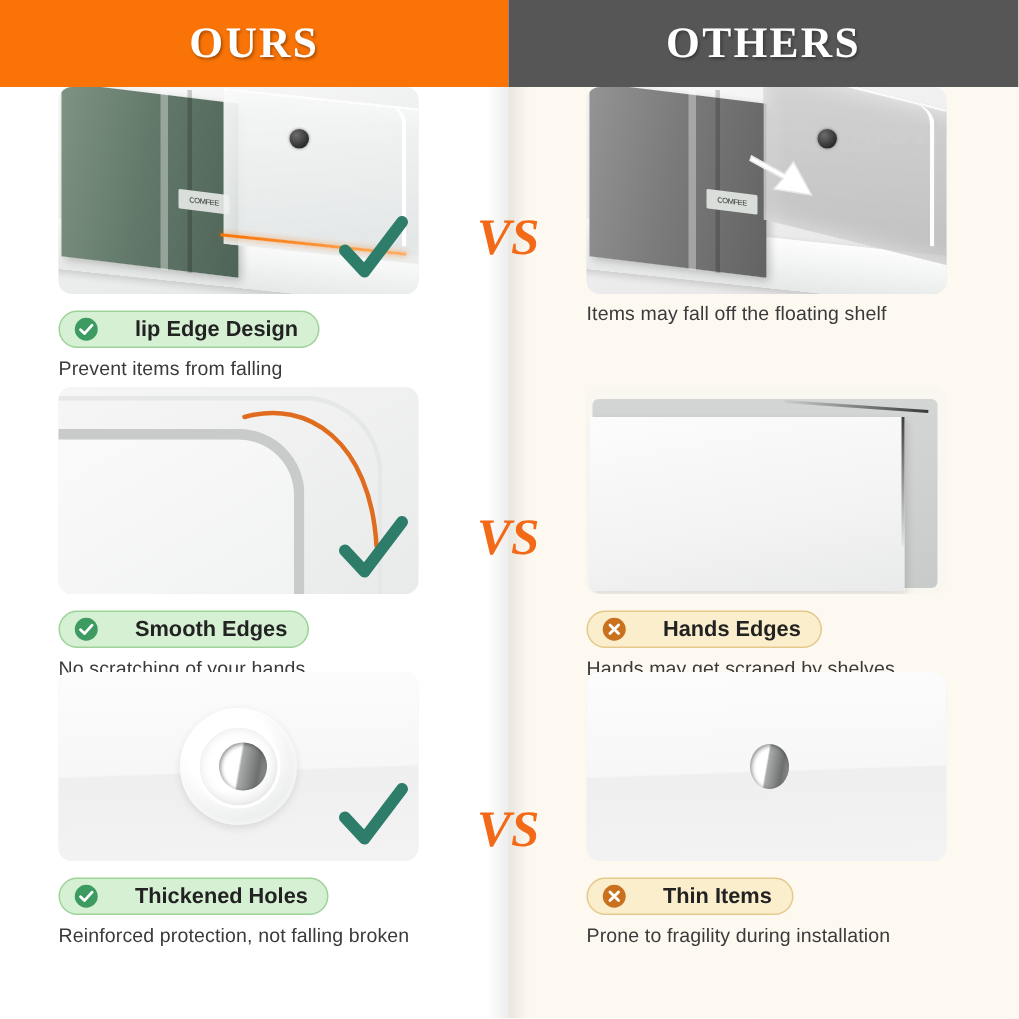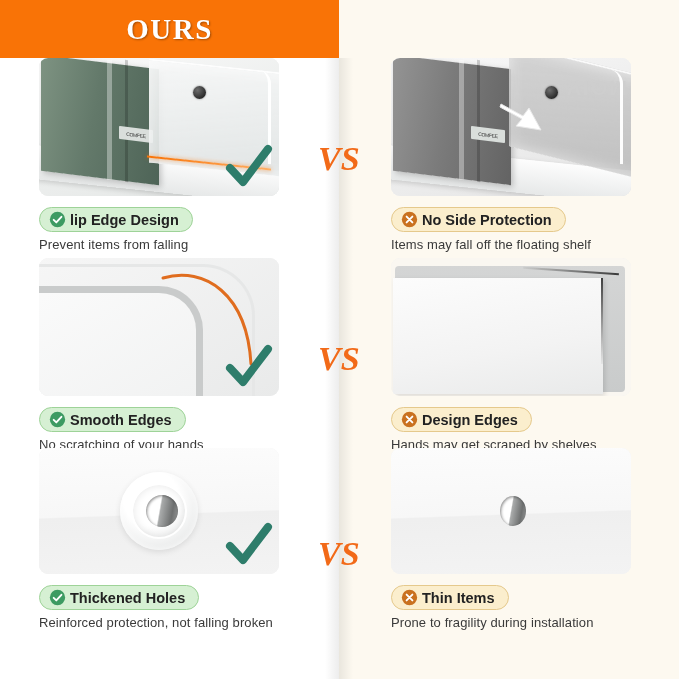--- a/index.html
+++ b/index.html
@@ -225,21 +225,21 @@
     width: 26px; height: 30px; margin: -15px 0 0 -11px;
   }
 
   
   .check-overlay {
     position: absolute; right: 6px; bottom: 2px; z-index: 5;
   }
 
   
   .badge {
-    display: inline-flex; align-items: center; gap: 4px;
+    display: inline-flex; align-items: center; gap: 24px;
     height: 25px; padding: 0 13px 0 9px;
     border-radius: 13px;
     font-size: 14.5px; font-weight: bold; color: #222222;
     white-space: nowrap;
     margin-top: 11px;
   }
   .badge-good { background: #d6f0d3; border: 1px solid #9ed398; }
   .badge-bad  { background: #fbeecd; border: 1px solid #e5c98c; }
 
   .badge-icon { width: 17px; height: 17px; flex: 0 0 17px; }
@@ -268,20 +268,21 @@
 <body>
 
 <div id="page">
 
   <div class="bg-left"></div>
   <div class="bg-right"></div>
   <div class="divider"></div>
 
   <div class="header">
     <div class="header-cell header-ours">OURS</div>
+    <div class="header-cell header-others">OTHERS</div>
   </div>
 
   <div class="row row-1">
 
     <div class="col col-left">
       <div class="imgcard">
         <div class="photo-shelf">
           <div class="wall"></div>
           <div class="base"></div>
           <div class="box"></div>
@@ -324,29 +325,20 @@
           <div class="screw"></div>
           <div class="ghost-text">MOIV</div>
           <div class="arrow">
             <svg width="46" height="30" viewBox="0 0 46 30">
               <path d="M2 2 L24 14 L30 6 L42 28 L17 24 L23 17 L1 5 Z" fill="#ffffff" stroke="#e8e8e8" stroke-width="1"></path>
             </svg>
           </div>
           <div class="rail"></div>
         </div>
       </div>
-      <div class="badge badge-bad">
-        <span class="badge-icon">
-          <svg width="17" height="17" viewBox="0 0 20 20">
-            <circle cx="10" cy="10" r="9" fill="#c9711f"></circle>
-            <path d="M6.6 6.6 L13.4 13.4 M13.4 6.6 L6.6 13.4" stroke="#ffffff" stroke-width="2.2" stroke-linecap="round"></path>
-          </svg>
-        </span>
-        <span>No Side Protection</span>
-      </div>
       <div class="caption">Items may fall off the floating shelf</div>
     </div>
   </div>
 
   <div class="row row-2">
 
     <div class="col col-left">
       <div class="imgcard">
         <div class="photo-corner">
           <div class="outer-edge"></div>
@@ -384,21 +376,21 @@
           <div class="edge-line-v"></div>
         </div>
       </div>
       <div class="badge badge-bad">
         <span class="badge-icon">
           <svg width="17" height="17" viewBox="0 0 20 20">
             <circle cx="10" cy="10" r="9" fill="#c9711f"></circle>
             <path d="M6.6 6.6 L13.4 13.4 M13.4 6.6 L6.6 13.4" stroke="#ffffff" stroke-width="2.2" stroke-linecap="round"></path>
           </svg>
         </span>
-        <span>Design Edges</span>
+        <span>Hands Edges</span>
       </div>
       <div class="caption">Hands may get scraped by shelves</div>
     </div>
   </div>
 
   <div class="row row-3">
 
     <div class="col col-left">
       <div class="imgcard">
         <div class="photo-hole">

